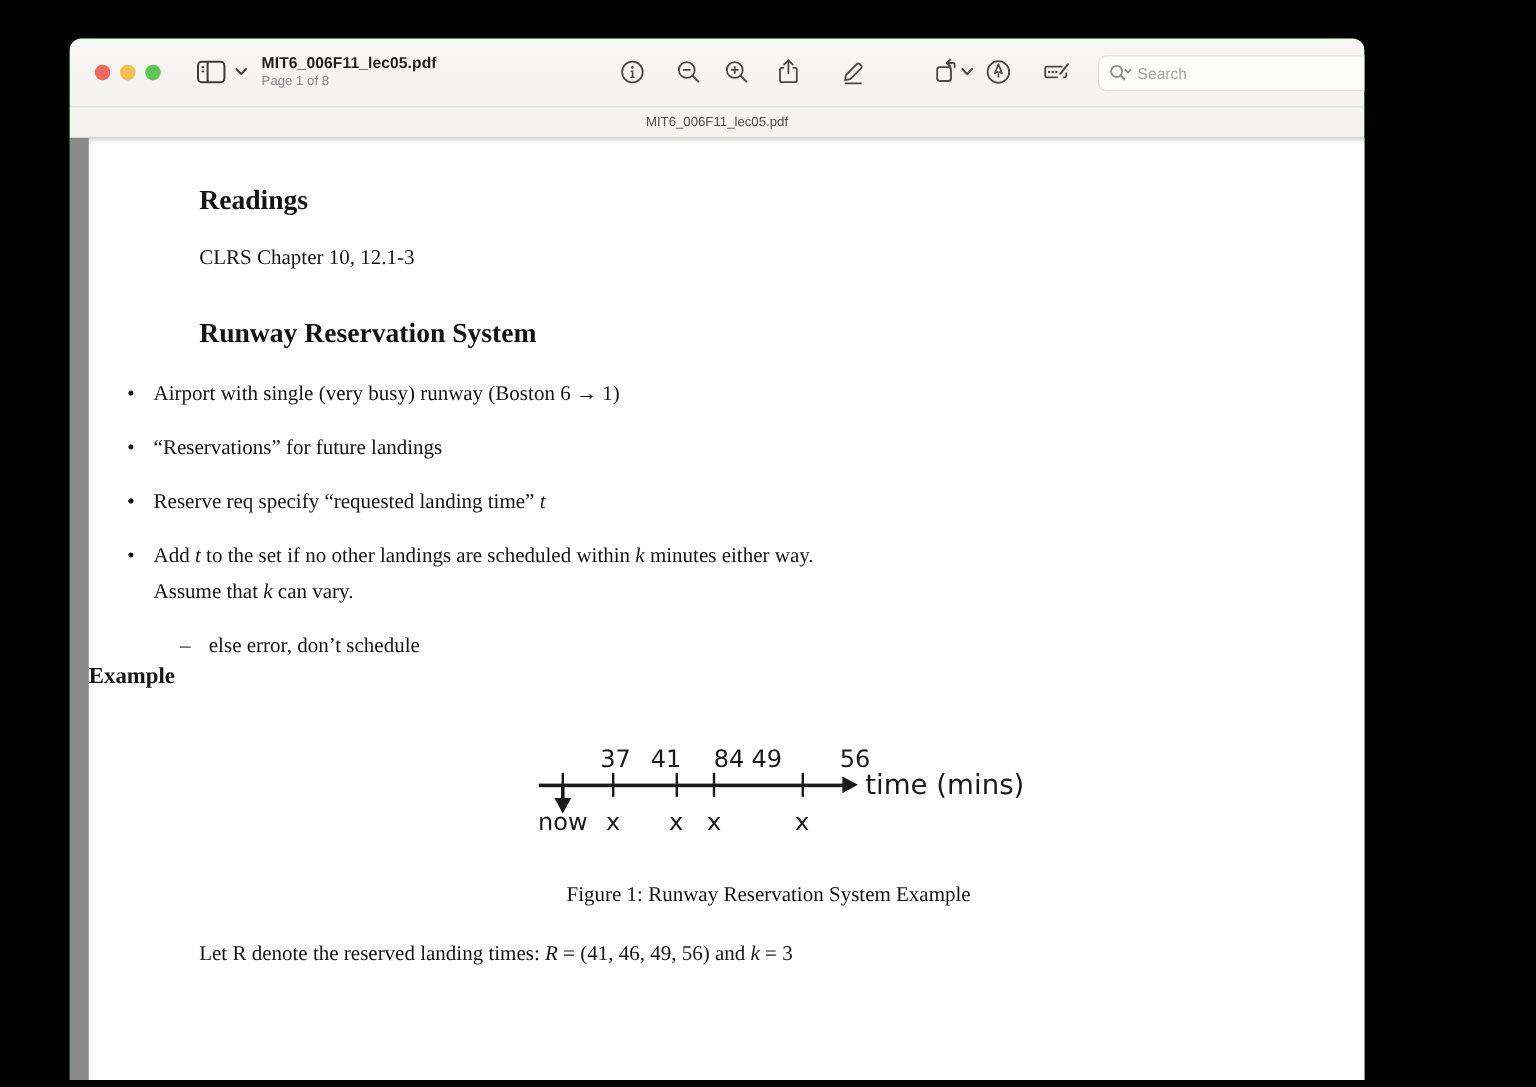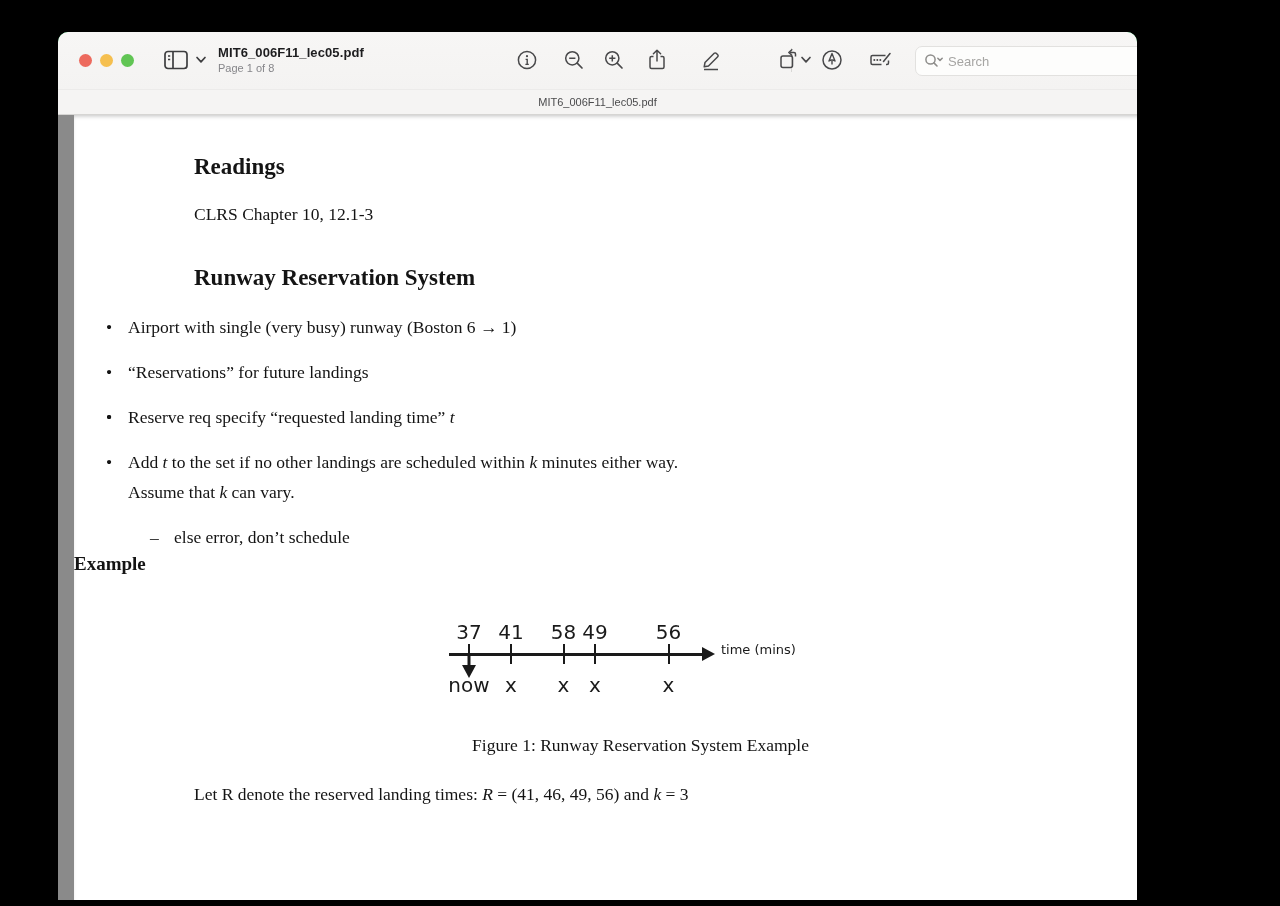--- a/index.html
+++ b/index.html
@@ -28,42 +28,42 @@
   .search .sic{margin-left:8px;}
   
   .tabbar{height:26px;background:#f5f4f3;border-top:1px solid #eceBea;border-bottom:1px solid #d6d5d3;
     display:flex;align-items:center;justify-content:center;box-sizing:border-box;}
   .tabbar span{font-size:11px;color:#4b4b4d;}
   
   .content{position:relative;height:785px;background:#8a8a8a;}
   .page{position:absolute;left:16px;top:0;width:1133px;height:785px;background:#fff;
     box-shadow:inset 0 3px 4px -2px rgba(0,0,0,.25);}
   .doc{padding-top:38px;color:#141414;font-family:"Liberation Serif","DejaVu Serif",serif;}
-  .block{margin-left:120px;}
+  .block{margin-left:92px;}
   .h-big{font-size:23px;font-weight:bold;line-height:28px;margin-top:0;margin-bottom:0;}
   .runway{margin-top:38px;}
   .body{font-size:17.5px;line-height:24px;margin-top:0;margin-bottom:0;}
   .clrs{margin-top:21px;}
   ul.bullets{list-style:none;margin:20px 0 0;padding:0;}
   ul.bullets li{position:relative;line-height:30px;font-size:17.5px;margin-bottom:15px;max-width:900px;}
   ul.bullets li:last-child{margin-bottom:0;}
   li.lv1{padding-left:54px;}
   li.lv1 .marker{position:absolute;left:32px;}
   li.lv2{padding-left:100px;}
   li.lv2 .marker{position:absolute;left:76px;}
   em{font-style:italic;}
   .h-small{font-size:19px;font-weight:bold;line-height:23px;margin:0 0 0;}
   
   .figure{position:relative;margin:43px 0 0 375px;width:430px;height:85px;
     font-family:"DejaVu Sans",sans-serif;color:#1a1a1a;}
   .fig-line{position:absolute;left:0;top:35px;width:255px;height:2.5px;background:#1a1a1a;}
   .fig-arrowhead{position:absolute;left:253px;top:29px;width:0;height:0;
     border-left:13px solid #1a1a1a;border-top:7.5px solid transparent;border-bottom:7.5px solid transparent;}
-  .fig-axis-label{position:absolute;left:272px;top:24px;font-size:13px;}
-  .fig-num{position:absolute;top:2px;transform:translateX(-50%);font-size:20px;}
+  .fig-axis-label{position:absolute;left:272px;top:24px;font-size:23px;}
+  .fig-num{position:absolute;top:2px;transform:translateX(-50%);font-size:20px;margin-left:44px;}
   .fig-tick{position:absolute;top:26px;width:2px;height:20px;background:#1a1a1a;transform:translateX(-50%);}
   .fig-below{position:absolute;top:55px;transform:translateX(-50%);font-size:20px;}
   .fig-now-line{position:absolute;top:37px;width:3px;height:11px;background:#1a1a1a;transform:translateX(-50%);}
   .fig-now-head{position:absolute;top:47px;width:0;height:0;transform:translateX(-50%);
     border-top:13px solid #1a1a1a;border-left:7.5px solid transparent;border-right:7.5px solid transparent;}
   .caption{text-align:center;margin-top:30px;}
   .closing{margin-top:25px;}
 </style>
 </head>
 <body>
@@ -196,21 +196,21 @@
           <div class="fig-arrowhead"></div>
           <div class="fig-axis-label">time (mins)</div>
         <div class="fig-num" style="left: 20px;">37</div>
             <div class="fig-tick" style="left: 20px;"></div>
             <div class="fig-below" style="left: 20px;">now</div>
             <div class="fig-now-line" style="left: 20px;"></div>
             <div class="fig-now-head" style="left: 20px;"></div>
             <div class="fig-num" style="left: 62px;">41</div>
             <div class="fig-tick" style="left: 62px;"></div>
             <div class="fig-below" style="left: 62px;">x</div>
-            <div class="fig-num" style="left: 114.5px;">58</div>
+            <div class="fig-num" style="left: 114.5px;">84</div>
             <div class="fig-tick" style="left: 114.5px;"></div>
             <div class="fig-below" style="left: 114.5px;">x</div>
             <div class="fig-num" style="left: 146px;">49</div>
             <div class="fig-tick" style="left: 146px;"></div>
             <div class="fig-below" style="left: 146px;">x</div>
             <div class="fig-num" style="left: 219.5px;">56</div>
             <div class="fig-tick" style="left: 219.5px;"></div>
             <div class="fig-below" style="left: 219.5px;">x</div>
           </div>
 

